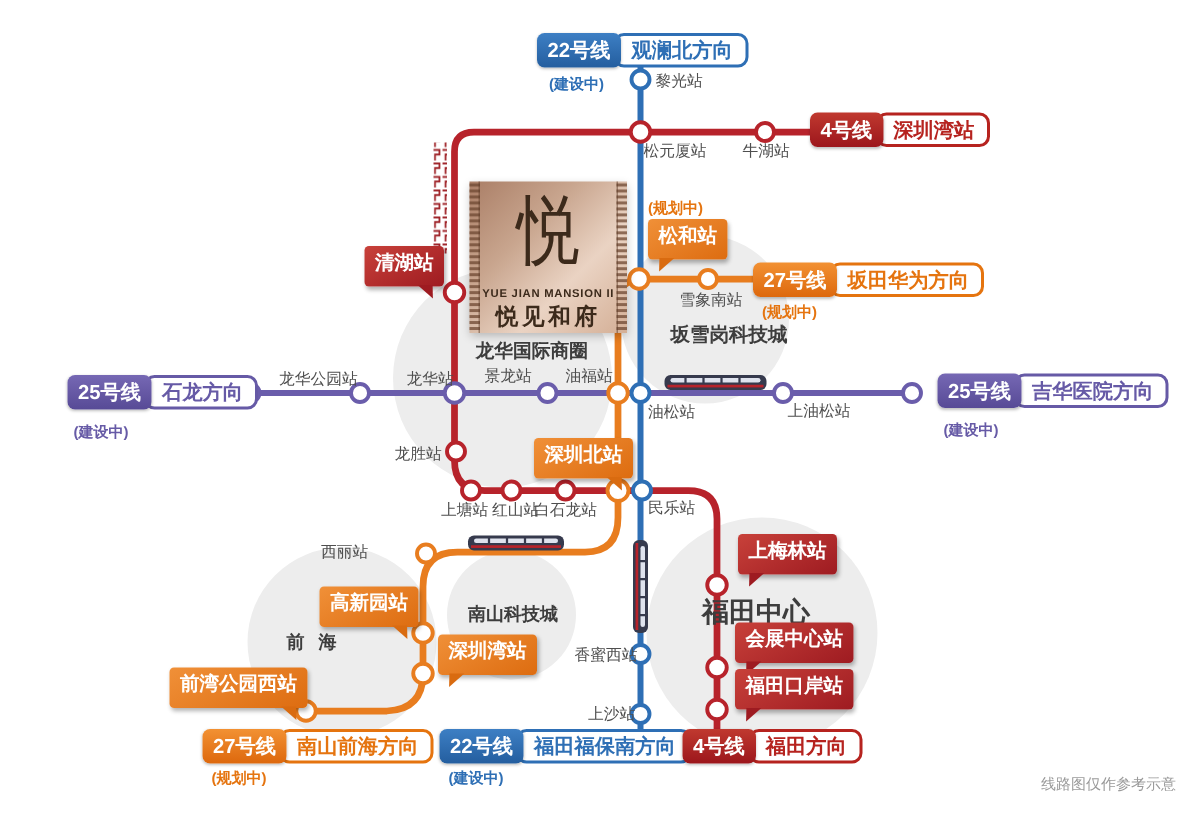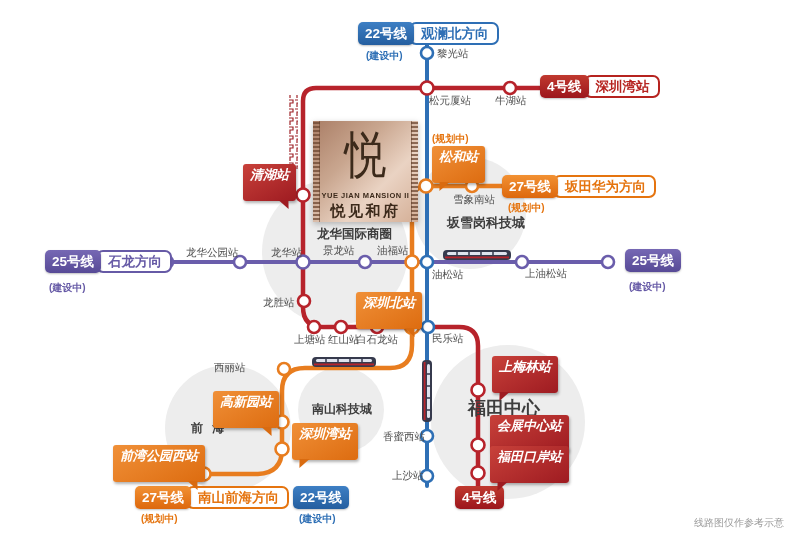--- a/index.html
+++ b/index.html
@@ -19,22 +19,22 @@
   .c-red   .lb-pill{background:linear-gradient(180deg,#c0392f,#9c161c);}
   .c-red   .lb-dir{color:#b6231f;border-color:#b6231f;}
   .c-purple .lb-pill{background:linear-gradient(180deg,#7668b4,#574a96);}
   .c-purple .lb-dir{color:#665aa6;border-color:#665aa6;}
   .c-orange .lb-pill{background:linear-gradient(180deg,#f29133,#dd680d);}
   .c-orange .lb-dir{color:#e5740f;border-color:#e5740f;}
   .status{font-size:10px;font-weight:bold;z-index:5;white-space:nowrap;}
   .s-blue{color:#2e6fb5;} .s-purple{color:#665aa6;} .s-orange{color:#e5740f;}
 
   
-  .callout{color:#fff;font-weight:bold;font-size:13px;padding:2px 7px 17px;border-radius:3px;
-           white-space:nowrap;z-index:6;box-shadow:1px 2px 3px rgba(0,0,0,.3);font-style:italic;}
+  .callout{color:#fff;font-weight:bold;font-size:13px;padding:2px 7px 7px;border-radius:3px;
+           white-space:nowrap;z-index:6;box-shadow:1px 2px 3px rgba(0,0,0,.3);}
   .callout.red{background:linear-gradient(150deg,#c8413a,#9e1b21);}
   .callout.orange{background:linear-gradient(150deg,#f09038,#dd6c10);}
   .pt{position:absolute;width:0;height:0;border-left:5px solid transparent;border-right:5px solid transparent;}
   .pt-br{right:5px;bottom:-8px;border-top:9px solid #9e1b21;transform:skewX(30deg);}
   .pt-bl{left:5px;bottom:-8px;border-top:9px solid #9e1b21;transform:skewX(-30deg);}
   .callout.orange .pt-br,.callout.orange .pt-bl{border-top-color:#d96b10;}
 
   
   .stn{font-size:10.5px;color:#4e4e4e;white-space:nowrap;z-index:4;}
   .area{color:#3d3d3d;font-weight:bold;white-space:nowrap;z-index:3;}
@@ -162,42 +162,45 @@
   </div>
 
   <div class="abs line-badge c-orange" style="left:502px;top:175px;">
     <span class="lb-pill">27号线</span>
     <span class="lb-dir">坂田华为方向</span>
   </div>
   <div class="abs status s-orange" style="left:508px;top:201px;">(规划中)</div>
 
   <div class="abs line-badge c-purple" style="left:625px;top:249px;">
     <span class="lb-pill">25号线</span>
+    <span class="lb-dir">吉华医院方向</span>
   </div>
   <div class="abs status s-purple" style="left:629px;top:280px;">(建设中)</div>
 
   <div class="abs line-badge c-purple" style="left:45px;top:250px;">
     <span class="lb-pill">25号线</span>
     <span class="lb-dir">石龙方向</span>
   </div>
   <div class="abs status s-purple" style="left:49px;top:281px;">(建设中)</div>
 
   <div class="abs line-badge c-orange" style="left:135px;top:486px;">
     <span class="lb-pill">27号线</span>
     <span class="lb-dir">南山前海方向</span>
   </div>
   <div class="abs status s-orange" style="left:141px;top:512px;">(规划中)</div>
 
   <div class="abs line-badge c-blue" style="left:293px;top:486px;">
     <span class="lb-pill">22号线</span>
+    <span class="lb-dir">福田福保南方向</span>
   </div>
   <div class="abs status s-blue" style="left:299px;top:512px;">(建设中)</div>
 
   <div class="abs line-badge c-red" style="left:455px;top:486px;">
     <span class="lb-pill">4号线</span>
+    <span class="lb-dir">福田方向</span>
   </div>
 
   <div class="abs callout red" style="left:243px;top:164px;">
     <span>清湖站</span>
     <span class="pt pt-br"></span>
   </div>
 
   <div class="abs status s-orange" style="left:432px;top:132px;">(规划中)</div>
   <div class="abs callout orange" style="left:432px;top:146px;">
     <span>松和站</span>

